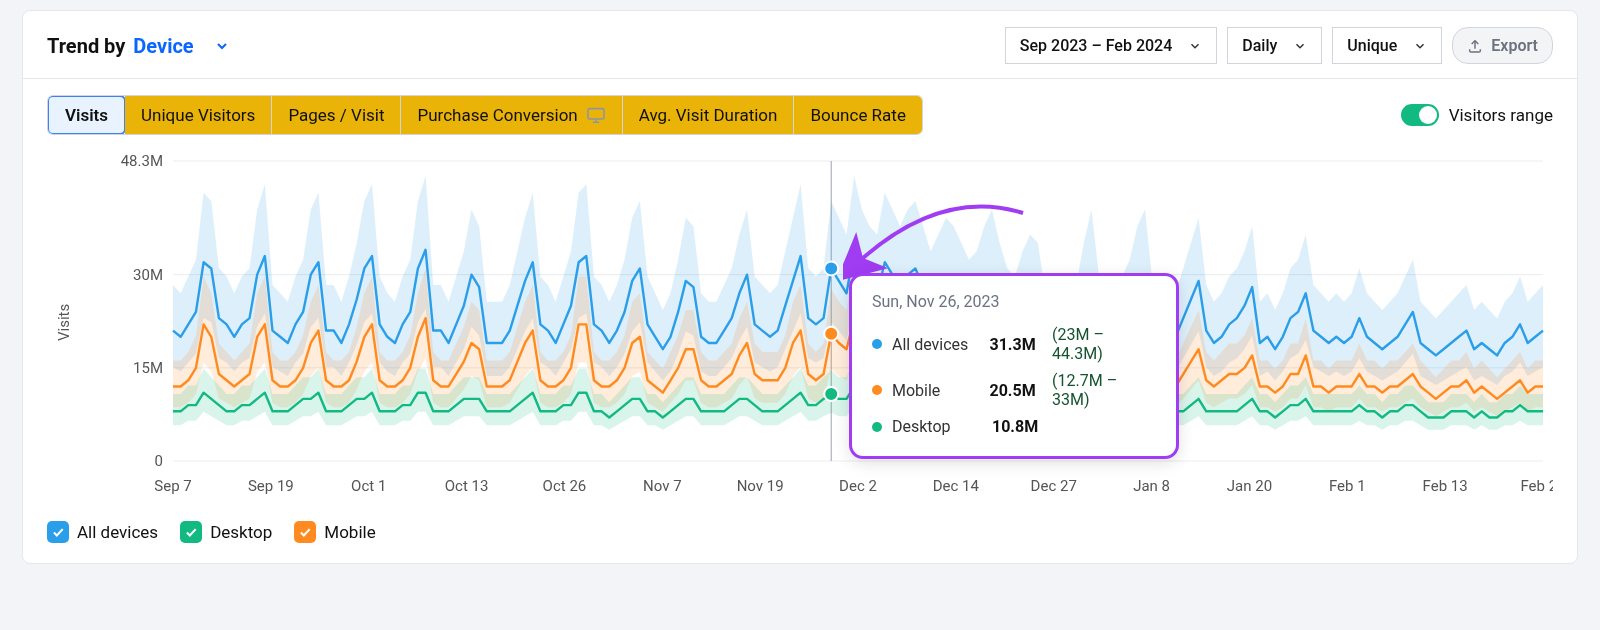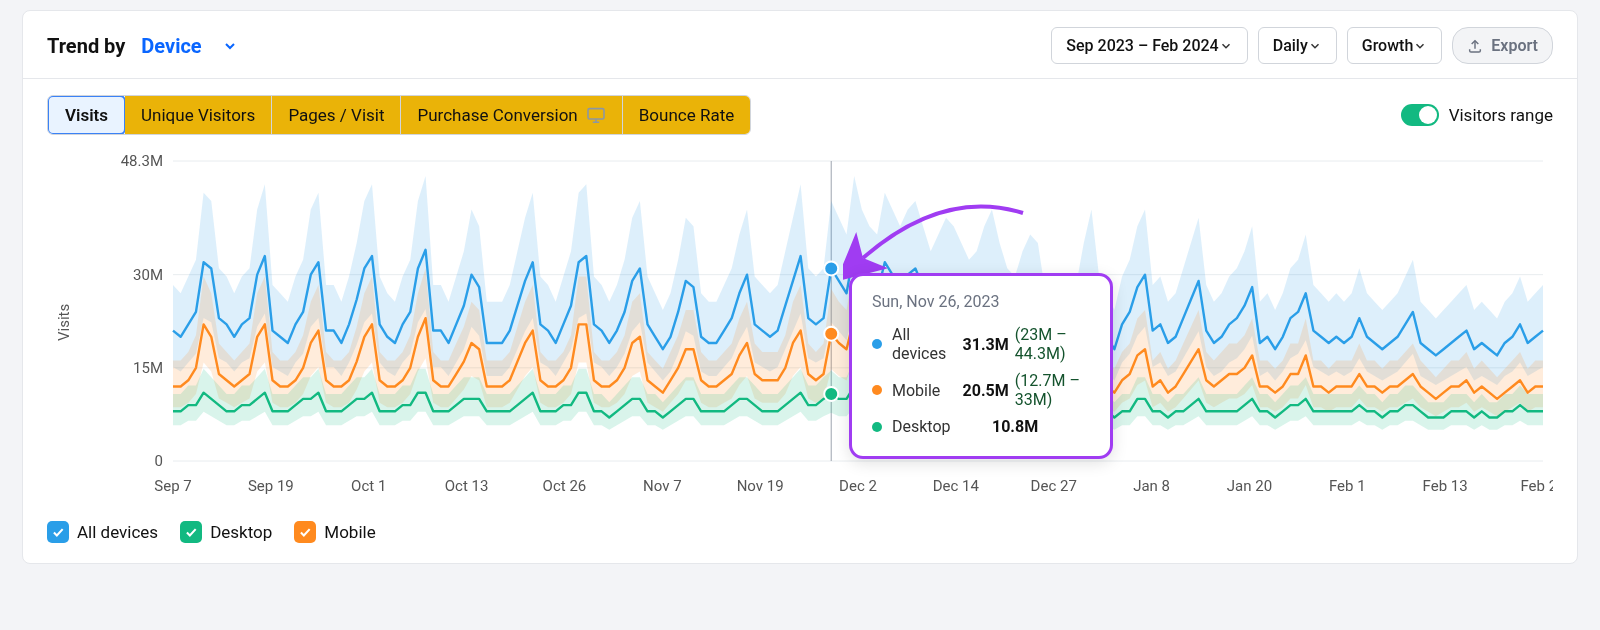--- a/index.html
+++ b/index.html
@@ -17,30 +17,30 @@
     width: 1556px;
     margin: 0 auto;
   }
   .topbar {
     display: flex;
     align-items: center;
     padding: 16px 24px 14px 24px;
     border-bottom: 1px solid #e5e7eb;
   }
   .title-area { display: flex; align-items: center; gap: 8px; font-size: 20px; font-weight: 700; }
-  .title-area .device-link { color: #0a66ff; font-weight: 700; display: flex; align-items: center; gap: 20px; cursor: pointer; margin-left: 8px; }
+  .title-area .device-link { color: #0a66ff; font-weight: 700; display: flex; align-items: center; gap: 20px; cursor: pointer; }
   .chev { display: inline-block; }
   .controls { margin-left: auto; display: flex; gap: 10px; }
   .selectbtn {
     border: 1px solid #d1d5db;
     background: #fff;
-    border-radius: 6px;
+    border-radius: 0;
     padding: 8px 14px;
     font-size: 16px; font-weight: 500;
-    display: flex; align-items: center; gap: 0;
+    display: flex; align-items: center; gap: 16px;
     cursor: pointer;
   }
   .exportbtn {
     border: 1px solid #d1d5db;
     background: #f3f4f6;
     border-radius: 16px;
     padding: 8px 14px;
     font-size: 16px; font-weight: 600; color: #6b7280;
     display: flex; align-items: center; gap: 8px;
     cursor: pointer;
@@ -80,21 +80,21 @@
     transform: rotate(-90deg); transform-origin: left top;
     font-size: 15px; color: #555;
   }
   .chart-svg { display: block; margin-left: 46px; }
   .tooltip {
     position: absolute;
     border: 3px solid #a03cf2;
     border-radius: 14px;
     background: #fff;
     padding: 16px 20px;
-    width: 264px;
+    width: 330px;
     box-shadow: 0 4px 16px rgba(0,0,0,.12);
     font-size: 16px;
   }
   .tooltip .date { color: #6b7280; margin-bottom: 10px; }
   .trow { display: flex; align-items: center; padding: 4px 0; font-size: 16px; }
   .tdot { width: 10px; height: 10px; border-radius: 50%; margin-right: 10px; flex: 0 0 auto; }
   .tname { width: 100px; color: #333; }
   .tval { font-weight: 700; width: 58px; text-align: left; }
   .trange { color: #14532d; margin-left: 6px; }
   .arrow { position: absolute; }
@@ -125,21 +125,21 @@
             <polyline points="6 9 12 15 18 9"></polyline>
           </svg>
       </div>
       <div class="selectbtn">
         <span>Daily</span>
         <svg width="14" height="14" viewBox="0 0 24 24" fill="none" stroke="#333" stroke-width="2.5">
             <polyline points="6 9 12 15 18 9"></polyline>
           </svg>
       </div>
       <div class="selectbtn">
-        <span>Growth</span>
+        <span>Unique</span>
         <svg width="14" height="14" viewBox="0 0 24 24" fill="none" stroke="#333" stroke-width="2.5">
             <polyline points="6 9 12 15 18 9"></polyline>
           </svg>
       </div>
       <div class="exportbtn">
         <svg width="16" height="16" viewBox="0 0 24 24" fill="none" stroke="#6b7280" stroke-width="2.2">
             <path d="M4 17v2a2 2 0 0 0 2 2h12a2 2 0 0 0 2-2v-2"></path>
             <polyline points="7 9 12 4 17 9"></polyline>
             <line x1="12" y1="4" x2="12" y2="16"></line>
           </svg>
@@ -151,20 +151,21 @@
   <div class="tabsrow">
     <div class="tabgroup" id="tabgroup">
         <div class="tab active">Visits</div>
         <div class="tab">Unique Visitors</div>
         <div class="tab">Pages / Visit</div>
         <div class="tab">Purchase Conversion<svg width="20" height="16" viewBox="0 0 24 20" class="monitor-icon">
             <rect x="2" y="2" width="20" height="13" rx="2" fill="none" stroke="#8c97a3" stroke-width="2"></rect>
             <line x1="8" y1="19" x2="16" y2="19" stroke="#8c97a3" stroke-width="2"></line>
             <line x1="12" y1="15" x2="12" y2="19" stroke="#8c97a3" stroke-width="2"></line>
           </svg></div>
+        <div class="tab">Avg. Visit Duration</div>
         <div class="tab">Bounce Rate</div>
       </div>
     <div class="devrange">
       <div class="toggle"></div>
       <span>Visitors range</span>
     </div>
   </div>
 
   <div class="chart-wrap">
     <div class="ylabel">Visits</div>

